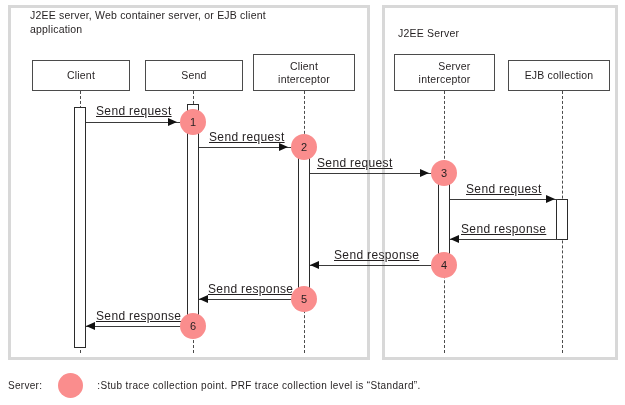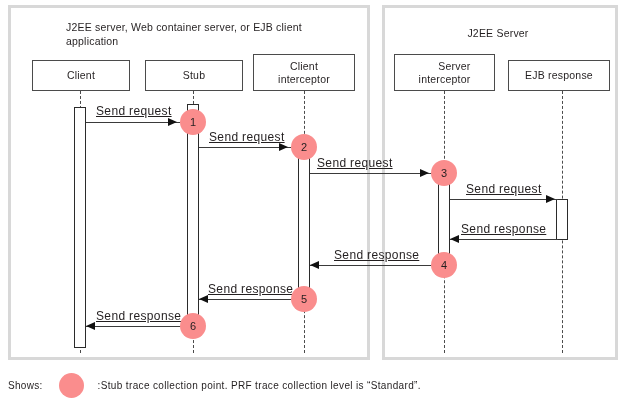--- a/index.html
+++ b/index.html
@@ -128,31 +128,31 @@
   }
 </style>
 </head>
 <body>
 
 <div id="stage">
 
   <div class="panel" id="panel-left"></div>
   <div class="panel" id="panel-right"></div>
 
-  <div class="panel-title" style="left:30px;top:20px;width:320px;margin-left:36px;">J2EE server, Web container server, or EJB client
+  <div class="panel-title" style="left:30px;top:8px;width:320px;">J2EE server, Web container server, or EJB client
 application</div>
-  <div class="panel-title" style="left:398px;top:26px;width:200px;text-align:center;">J2EE Server</div>
+  <div class="panel-title" style="left:398px;top:26px;width:200px;">J2EE Server</div>
 
   <div class="actor" style="left:32px;top:60px;width:98px;height:31px;">Client</div>
-  <div class="actor" style="left:145px;top:60px;width:98px;height:31px;">Stub</div>
+  <div class="actor" style="left:145px;top:60px;width:98px;height:31px;">Send</div>
   <div class="actor" style="left:253px;top:54px;width:102px;height:37px;">Client
 interceptor</div>
   <div class="actor" style="left:394px;top:54px;width:101px;height:37px;text-align:right;">Server
 interceptor</div>
-  <div class="actor" style="left:508px;top:60px;width:102px;height:31px;">EJB response</div>
+  <div class="actor" style="left:508px;top:60px;width:102px;height:31px;">EJB collection</div>
 
   <div class="lifeline" style="left:80px;top:91px;height:262px;"></div>
   <div class="lifeline" style="left:193px;top:91px;height:262px;"></div>
   <div class="lifeline" style="left:304px;top:91px;height:262px;"></div>
   <div class="lifeline" style="left:444px;top:91px;height:262px;"></div>
   <div class="lifeline" style="left:562px;top:91px;height:262px;"></div>
 
   <div class="activation" style="left:74px;top:107px;width:12px;height:241px;"></div>
   <div class="activation" style="left:187px;top:104px;width:12px;height:229px;"></div>
   <div class="activation" style="left:298px;top:145px;width:12px;height:161px;"></div>
@@ -192,18 +192,18 @@
   <div class="arrowhead left" style="left:86px;top:321.6px;"></div>
 
   <div class="tracepoint" style="left:180px;top:109px;">1</div>
   <div class="tracepoint" style="left:291px;top:134px;">2</div>
   <div class="tracepoint" style="left:431px;top:160px;">3</div>
   <div class="tracepoint" style="left:431px;top:252px;">4</div>
   <div class="tracepoint" style="left:291px;top:286px;">5</div>
   <div class="tracepoint" style="left:180px;top:313px;">6</div>
 
   <div id="legend">
-    <span id="legend-label">Shows:</span>
+    <span id="legend-label">Server:</span>
     <span id="legend-swatch"></span>
     <span id="legend-text">:Stub trace collection point. PRF trace collection level is “Standard”.</span>
   </div>
 
 </div>
 
 </body></html>

